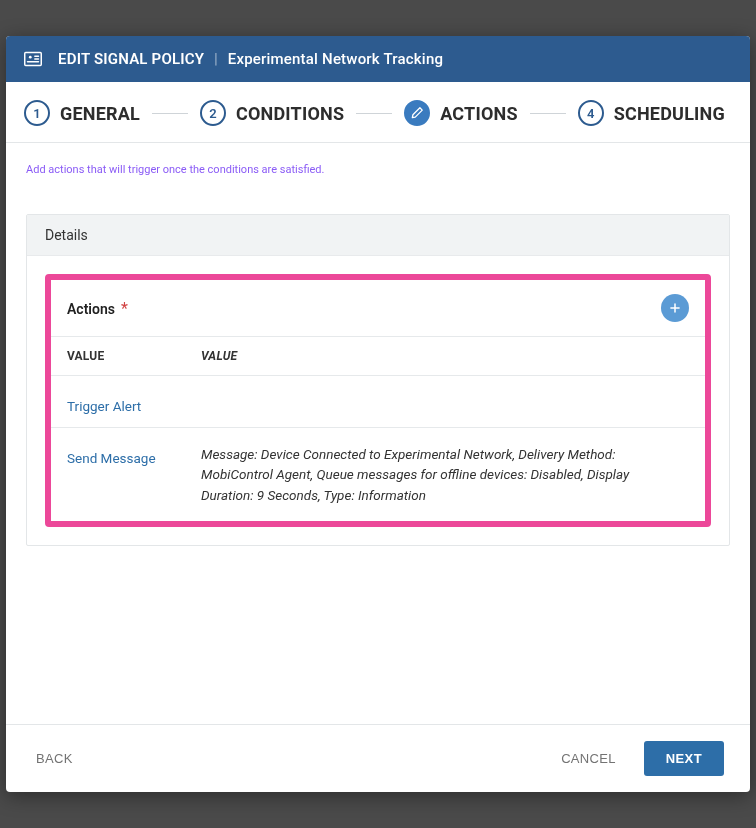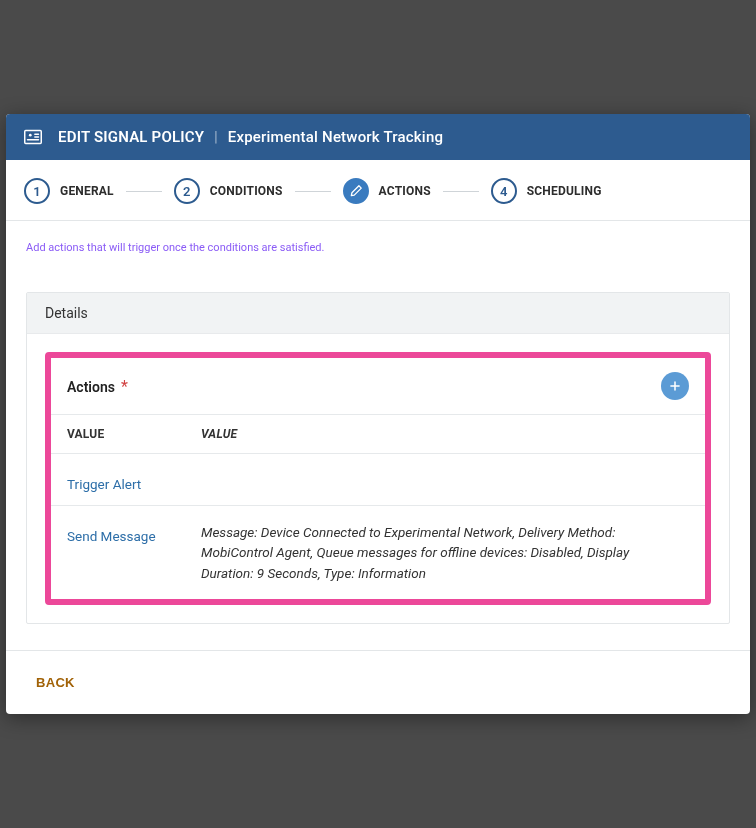--- a/index.html
+++ b/index.html
@@ -10,21 +10,21 @@
     width: 756px;
     height: 828px;
     overflow: hidden;
     display: flex;
     align-items: center;
     justify-content: center;
   }
   .modal {
     background: #fff;
     width: 744px;
-    height: 600px;
+    height: 756px;
     border-radius: 4px;
     overflow: hidden;
     display: flex;
     flex-direction: column;
     box-shadow: 0 4px 20px rgba(0,0,0,0.4);
   }
   .modal-header {
     background: #2d5b8f;
     color: #fff;
     display: flex;
@@ -68,21 +68,21 @@
     font-weight: 600;
     background: #fff;
   }
   .step.active .step-circle {
     background: #3a7bbf;
     border-color: #3a7bbf;
     color: #fff;
   }
   .step.active .step-circle svg { display:block; }
   .step-label {
-    font-size: 12px;
+    font-size: 18px;
     font-weight: 700;
     color: #2d2d2d;
     letter-spacing: 0.2px;
   }
   .step-connector {
     height: 1px;
     background: #cfd4d8;
     width: 36px;
   }
   .modal-body {
@@ -168,22 +168,22 @@
     border-top: 1px solid #e3e6e8;
     padding: 16px 26px;
     display: flex;
     align-items: center;
     justify-content: space-between;
   }
   .btn-text {
     background: none;
     border: none;
     font-size: 13px;
-    font-weight: 700;
-    color: #a16207;
+    font-weight: 400;
+    color: #737373;
     cursor: pointer;
     padding: 8px 4px;
     letter-spacing: 0.3px;
   }
   .footer-right { display:flex; align-items:center; gap: 24px; }
   .btn-primary {
     background: #2d6ea8;
     color: #fff;
     border: none;
     border-radius: 3px;
@@ -282,15 +282,19 @@
           </div>
 
         </div>
 
       </div>
     </div>
   </div>
 
   <div class="modal-footer">
     <button class="btn-text">BACK</button>
+    <div class="footer-right">
+      <button class="btn-text">CANCEL</button>
+      <button class="btn-primary">NEXT</button>
+    </div>
   </div>
 
 </div>
 
 </body></html>

